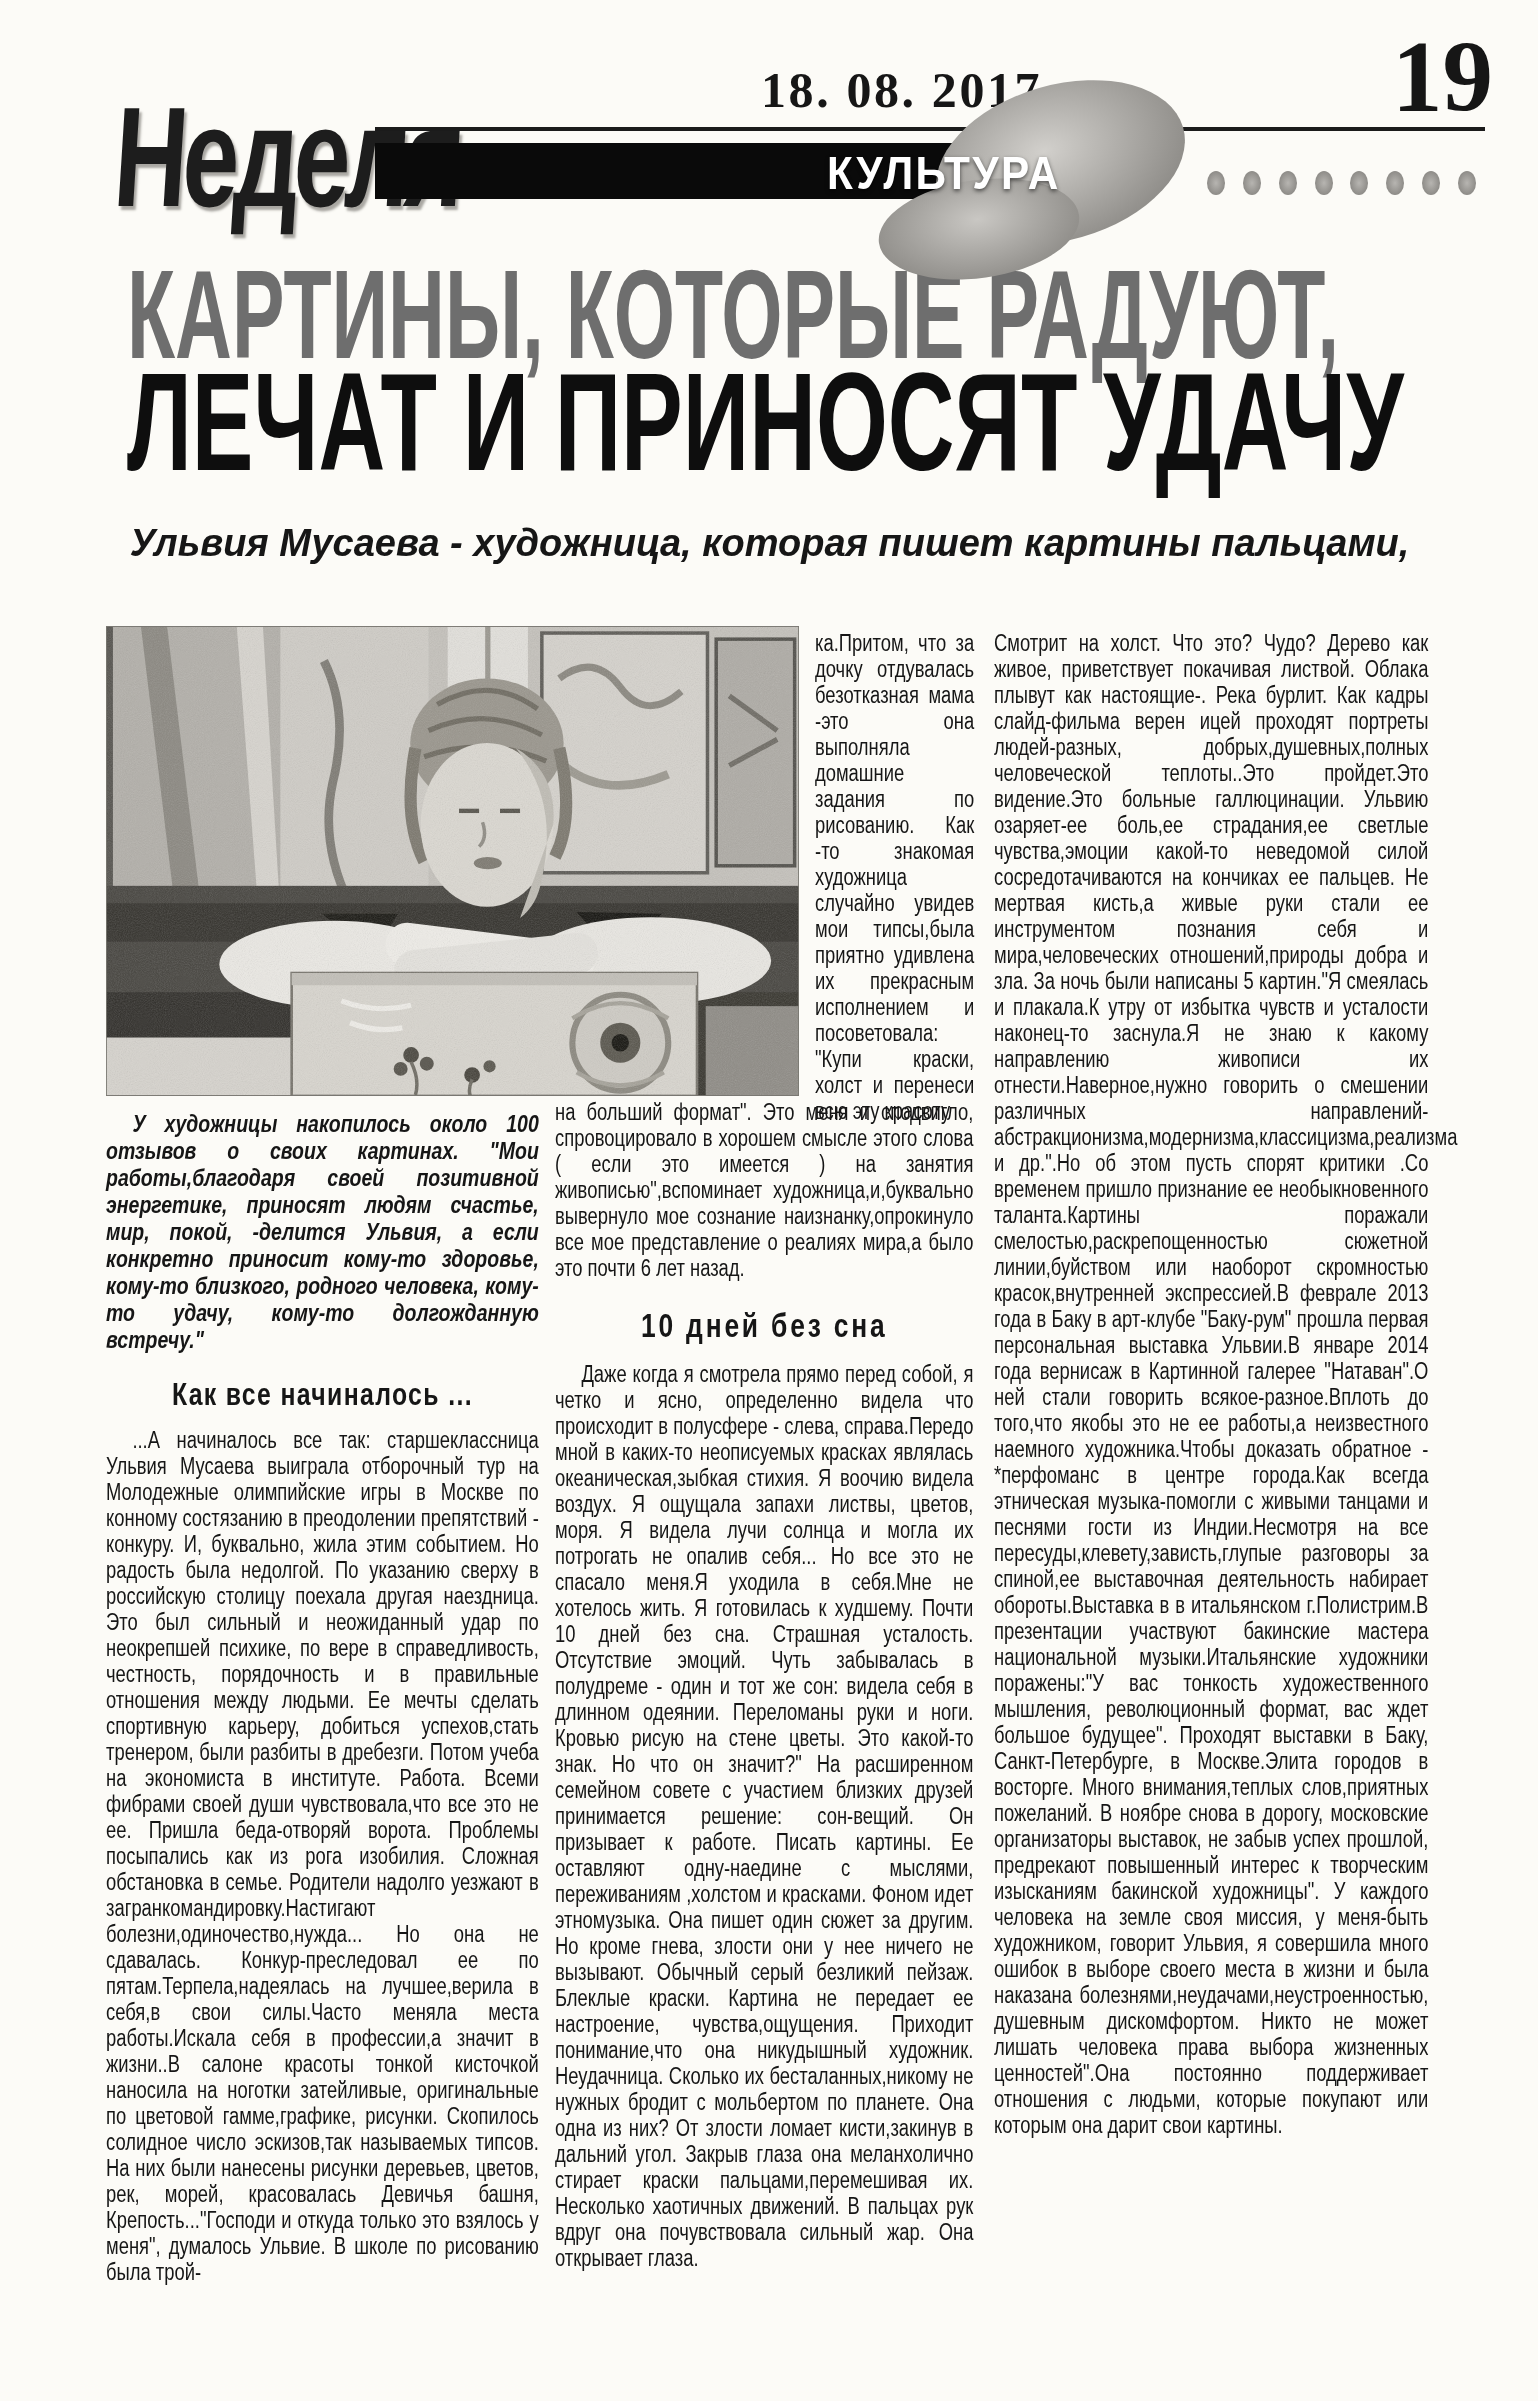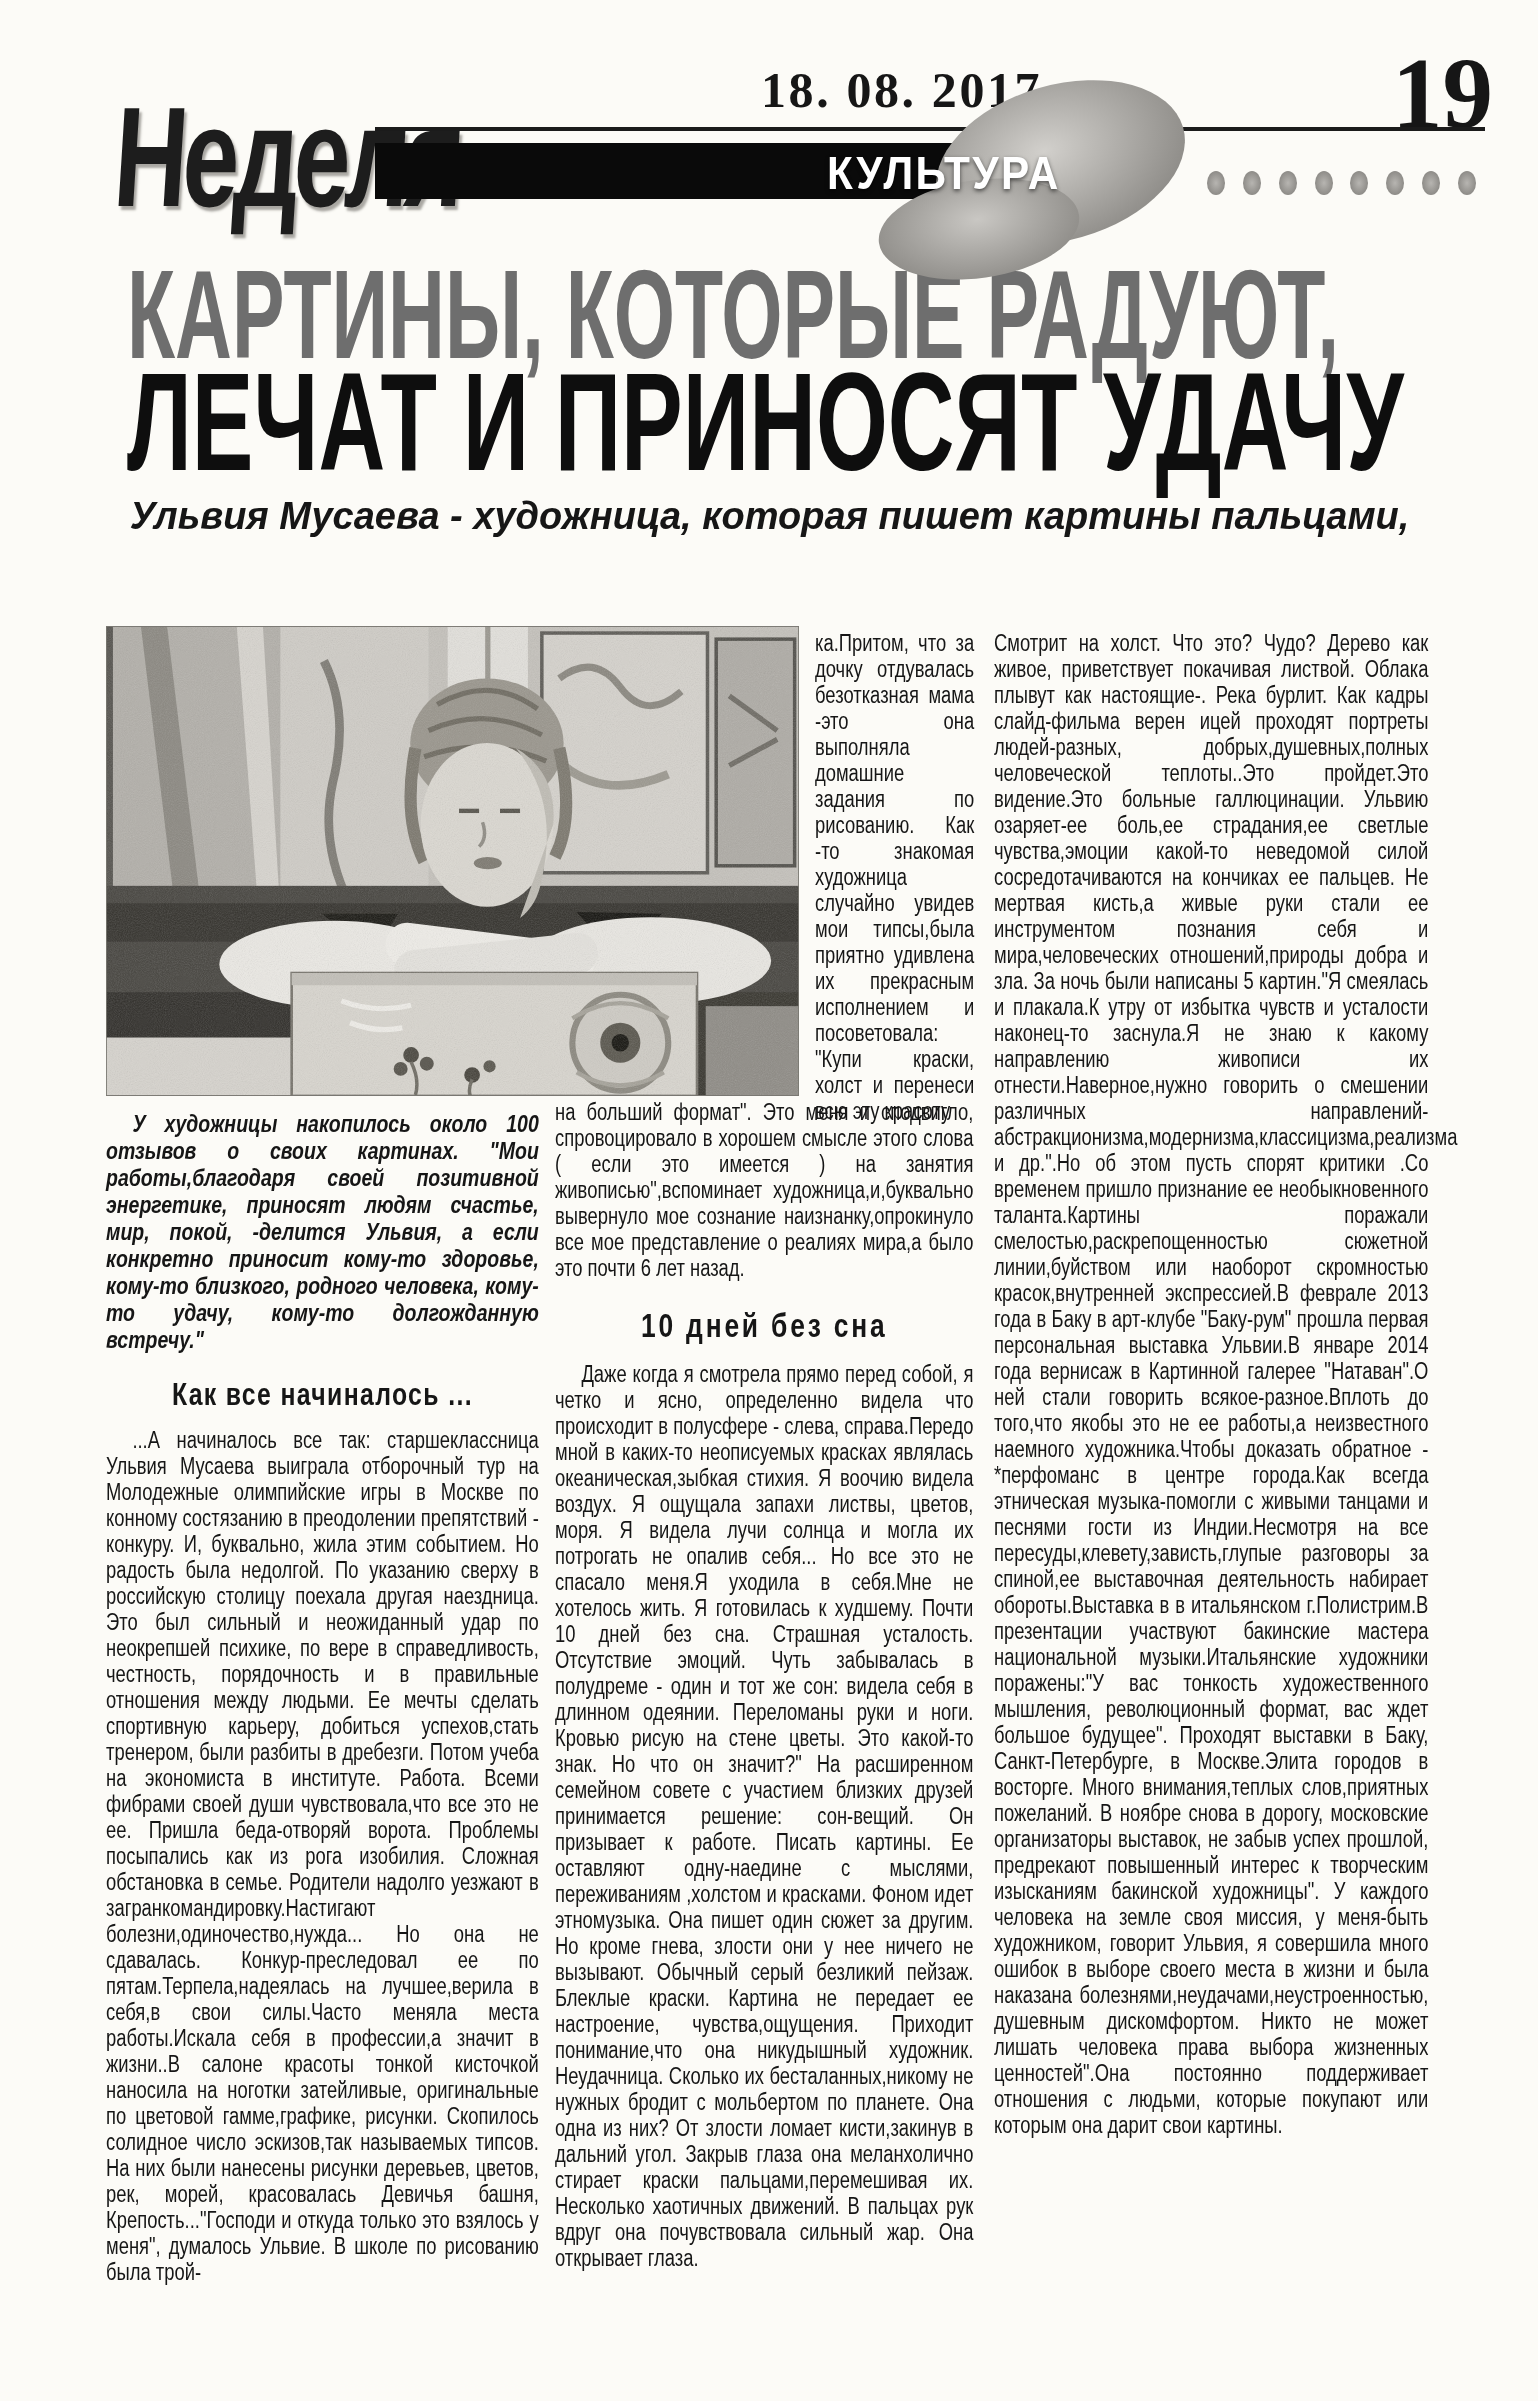--- a/index.html
+++ b/index.html
@@ -14,21 +14,21 @@
   .logo {
     left:120px; top:75px; font-size:127px; font-weight:bold; letter-spacing:-6.1px;
     transform:scale(0.80,1.12) skewX(-5deg); transform-origin:left top;
     color:#1d1d1d; text-shadow:3.5px 3.5px 2.6px #a9a7a2; white-space:nowrap;
   }
   .date {
     left:761px; top:61px; font-family:"Liberation Serif", serif; font-weight:bold;
     font-size:50px; letter-spacing:2.6px; white-space:nowrap;
   }
   .pagenum {
-    left:1392px; top:44px; font-family:"Liberation Serif", serif; font-weight:bold;
+    left:1392px; top:27px; font-family:"Liberation Serif", serif; font-weight:bold;
     font-size:101px; line-height:1;
   }
   .topline { left:375px; top:127px; width:1110px; height:3.5px; background:#1b1b1b; }
   .bar { left:375px; top:143px; width:590px; height:56px; background:#0a0a0a; }
   .ell1 {
     left:933px; top:85px; width:255px; height:155px; border-radius:50%;
     background:radial-gradient(ellipse at 45% 40%, #d2d0cc, #8d8b87 78%);
     transform:rotate(-16deg); z-index:2;
   }
   .ell2 {
@@ -51,21 +51,21 @@
     left:127px; top:251px; font-size:127px; font-weight:bold; line-height:1;
     white-space:nowrap; transform:scaleX(0.62); transform-origin:left top;
     color:#6e6e6e; letter-spacing:0px;
   }
   .hl2 {
     left:127px; top:352px; font-size:140px; font-weight:bold; line-height:1;
     white-space:nowrap; transform:scaleX(0.66); transform-origin:left top;
     color:#0e0e0e;
   }
   .subhead {
-    left:102px; top:491px; width:1335px; text-align:center;
+    left:102px; top:518px; width:1335px; text-align:center;
     font-size:38px; font-weight:bold; font-style:italic; line-height:51px;
   }
   .subhead .u { text-decoration:underline; text-decoration-thickness:2.6px; text-underline-offset:7.9px; }
 
   
   .photo { left:106px; top:626px; width:693px; height:470px; }
 
   
   .colwrap { position:absolute; transform:scaleX(0.8); transform-origin:left top; }
   .body-text { font-size:23px; line-height:26px; text-align:justify; }

